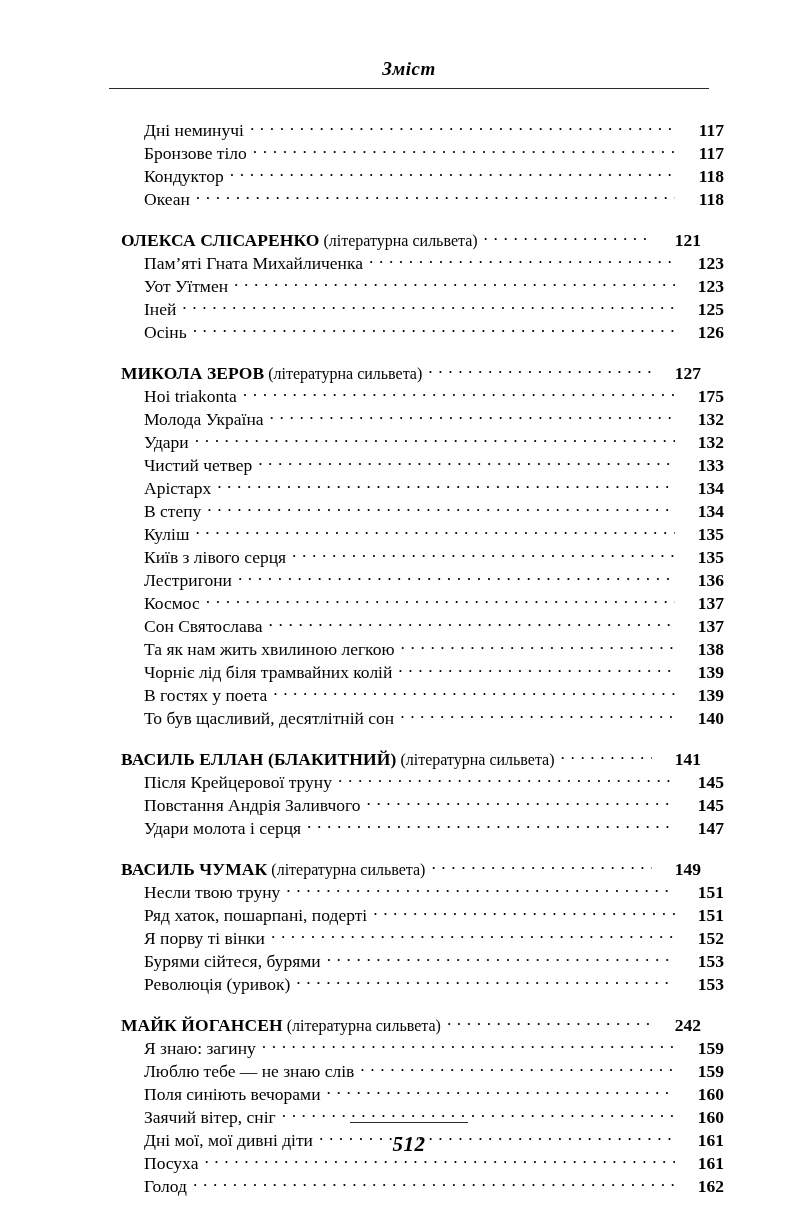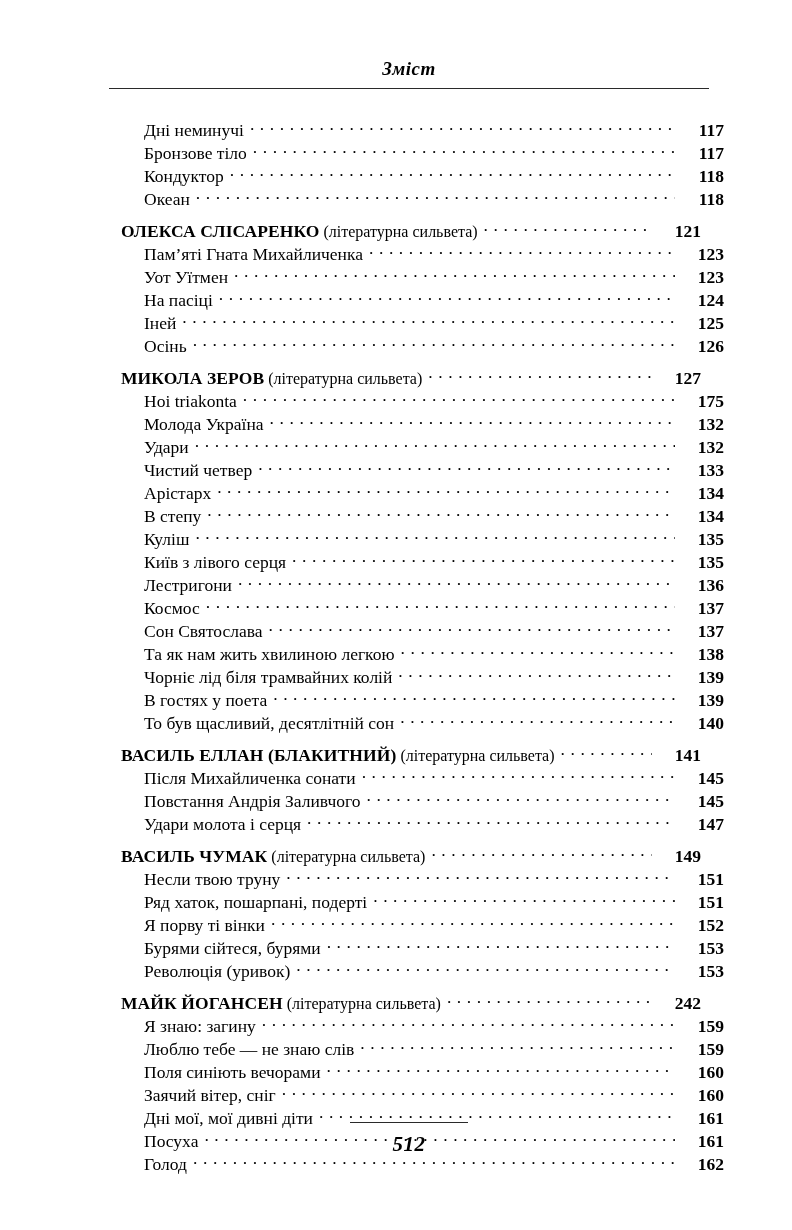--- a/index.html
+++ b/index.html
@@ -68,21 +68,21 @@
   
   .toc-row.entry {
     padding-left: 35px;
     font-size: 17.5px;
     justify-content: center;
   }
   
   .toc-row.section {
     padding-left: 12px;
     font-size: 17.5px;
-    margin-top: 9px;
+    margin-top: 18px;
   }
   .toc-row.section .label-main {
     font-weight: bold;
     letter-spacing: 0.1px;
   }
   .toc-row.section .label-sub {
     font-weight: normal;
     font-size: 16px;
   }
 
@@ -179,25 +179,20 @@
         <span class="label">Пам’яті Гната Михайличенка</span>
         <span class="leader"></span>
         <span class="pageno">123</span>
       </div>
       <div class="toc-row entry">
         <span class="label">Уот Уїтмен</span>
         <span class="leader"></span>
         <span class="pageno">123</span>
       </div>
       <div class="toc-row entry">
-        <span class="label">На пасіці</span>
-        <span class="leader"></span>
-        <span class="pageno">124</span>
-      </div>
-      <div class="toc-row entry">
         <span class="label">Іней</span>
         <span class="leader"></span>
         <span class="pageno">125</span>
       </div>
       <div class="toc-row entry">
         <span class="label">Осінь</span>
         <span class="leader"></span>
         <span class="pageno">126</span>
       </div>
       <div class="toc-row section">
@@ -279,21 +274,21 @@
         <span class="label">То був щасливий, десятлітній сон</span>
         <span class="leader"></span>
         <span class="pageno">140</span>
       </div>
       <div class="toc-row section">
         <span class="label"><span class="label-main">ВАСИЛЬ ЕЛЛАН (БЛАКИТНИЙ)</span><span class="label-sub"> (літературна сильвета)</span></span>
         <span class="leader"></span>
         <span class="pageno">141</span>
       </div>
       <div class="toc-row entry">
-        <span class="label">Після Михайличенка сонати</span>
+        <span class="label">Після Крейцерової труну</span>
         <span class="leader"></span>
         <span class="pageno">145</span>
       </div>
       <div class="toc-row entry">
         <span class="label">Повстання Андрія Заливчого</span>
         <span class="leader"></span>
         <span class="pageno">145</span>
       </div>
       <div class="toc-row entry">
         <span class="label">Удари молота і серця</span>

